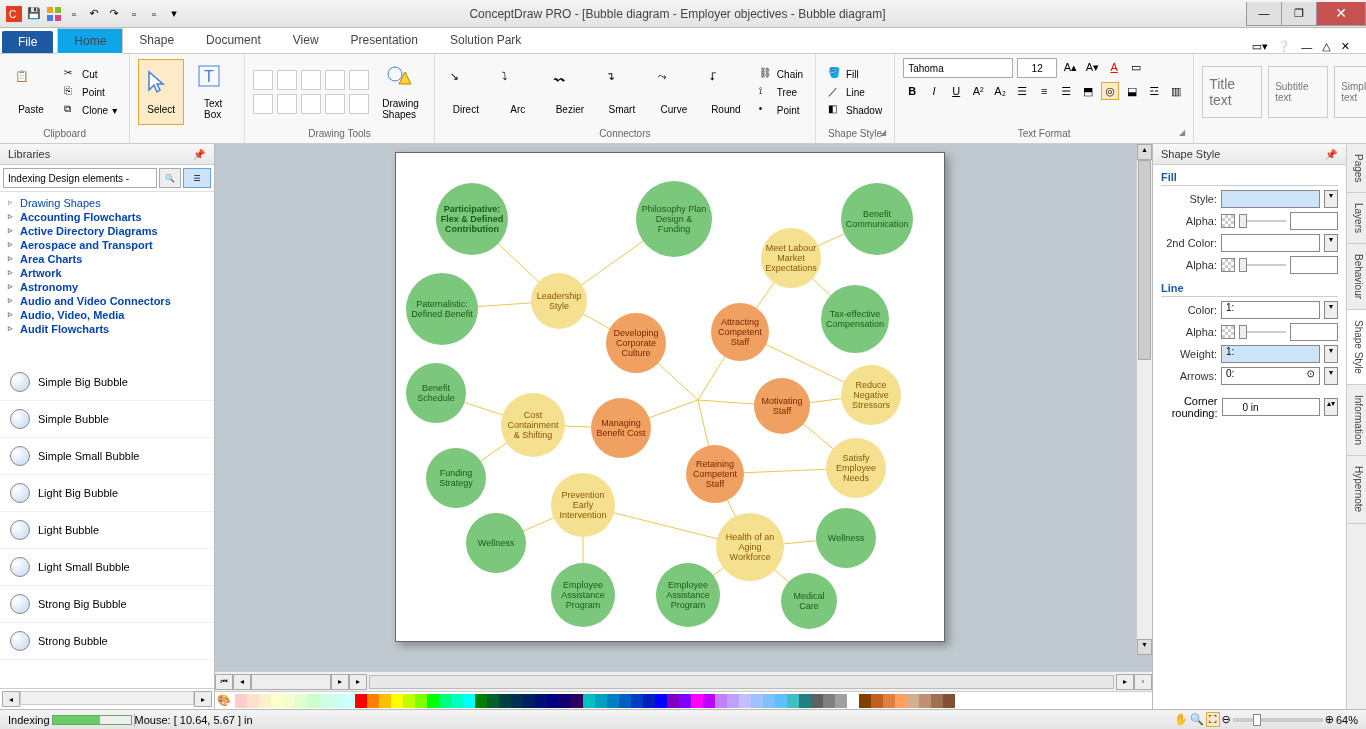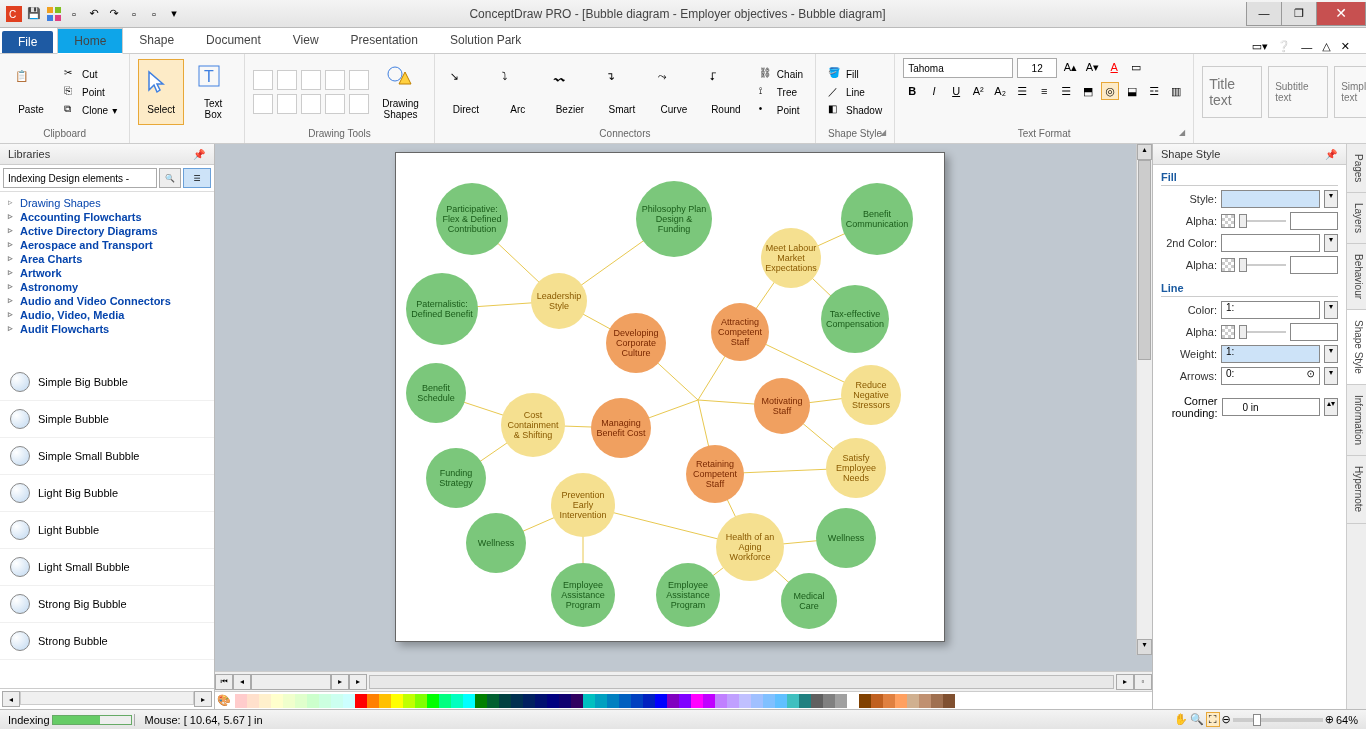--- a/index.html
+++ b/index.html
@@ -23,21 +23,21 @@
 
 
 .ribbon { height: 90px; background: #f8f8f8; border-bottom: 1px solid #ccc; display: flex; }
 .ribbon-group { border-right: 1px solid #ddd; padding: 4px 8px; display: flex; flex-direction: column; }
 .ribbon-group-content { flex: 1; display: flex; align-items: center; gap: 6px; }
 .ribbon-group-label { text-align: center; font-size: 10px; color: #666; padding-top: 2px; position: relative; }
 .ribbon-group-label .dialog-launcher { position: absolute; right: 0; top: 2px; font-size: 8px; color: #888; }
 .big-btn { display: flex; flex-direction: column; align-items: center; justify-content: center; padding: 2px 6px; height: 66px; border: 1px solid transparent; }
 .big-btn.selected { border: 1px solid #e8a838; background: #fdebc7; }
 .big-btn .icon { width: 32px; height: 32px; margin-bottom: 2px; }
-.big-btn .label { font-size: 10px; text-align: center; line-height: 11px; }
+.big-btn .label { font-size: 10px; text-align: left; line-height: 11px; }
 .small-btns { display: flex; flex-direction: column; gap: 2px; }
 .small-btn { display: flex; align-items: center; gap: 4px; padding: 1px 4px; font-size: 10px; }
 .small-btn .si { width: 14px; height: 14px; }
 .tool-grid { display: grid; grid-template-columns: repeat(5, 20px); gap: 4px; }
 .tool-cell { width: 20px; height: 20px; border: 1px solid #ccc; background: #fff; }
 .font-select { width: 110px; height: 20px; border: 1px solid #aaa; background: #fff; padding: 0 4px; font-size: 10px; }
 .font-size { width: 40px; height: 20px; border: 1px solid #aaa; background: #fff; text-align: center; font-size: 10px; }
 .btn-row { display: flex; gap: 4px; }
 .fmt-btn { width: 18px; height: 18px; display: flex; align-items: center; justify-content: center; }
 .style-sample { border: 1px solid #ccc; padding: 4px 6px; width: 60px; height: 52px; display: flex; flex-direction: column; justify-content: center; font-size: 10px; color: #777; }
@@ -440,21 +440,21 @@
             <line x1="395" y1="105" x2="344" y2="179" class="connector-line"></line>
             <line x1="475" y1="242" x2="344" y2="179" class="connector-line"></line>
             <line x1="475" y1="242" x2="386" y2="253" class="connector-line"></line>
             <line x1="460" y1="315" x2="386" y2="253" class="connector-line"></line>
             <line x1="460" y1="315" x2="319" y2="321" class="connector-line"></line>
             <line x1="354" y1="394" x2="450" y2="385" class="connector-line"></line>
             <line x1="354" y1="394" x2="292" y2="442" class="connector-line"></line>
             <line x1="354" y1="394" x2="413" y2="448" class="connector-line"></line>
             <line x1="354" y1="394" x2="319" y2="321" class="connector-line"></line>
           </svg>
-      <div class="bubble green" style="left: 40px; top: 30px; width: 72px; height: 72px;">Participative: Flex &amp; Defined Contribution</div>
+      <div class="bubble green" style="left: 40px; top: 30px; width: 72px; height: 72px; font-weight: bold;">Participative: Flex &amp; Defined Contribution</div>
           <div class="bubble green" style="left: 240px; top: 28px; width: 76px; height: 76px;">Philosophy Plan Design &amp; Funding</div>
           <div class="bubble green" style="left: 445px; top: 30px; width: 72px; height: 72px;">Benefit Communication</div>
           <div class="bubble yellow" style="left: 365px; top: 75px; width: 60px; height: 60px;">Meet Labour Market Expectations</div>
           <div class="bubble green" style="left: 10px; top: 120px; width: 72px; height: 72px;">Paternalistic: Defined Benefit</div>
           <div class="bubble yellow" style="left: 135px; top: 120px; width: 56px; height: 56px;">Leadership Style</div>
           <div class="bubble green" style="left: 425px; top: 132px; width: 68px; height: 68px;">Tax-effective Compensation</div>
           <div class="bubble orange" style="left: 210px; top: 160px; width: 60px; height: 60px;">Developing Corporate Culture</div>
           <div class="bubble orange" style="left: 315px; top: 150px; width: 58px; height: 58px;">Attracting Competent Staff</div>
           <div class="bubble green" style="left: 10px; top: 210px; width: 60px; height: 60px;">Benefit Schedule</div>
           <div class="bubble orange" style="left: 358px; top: 225px; width: 56px; height: 56px;">Motivating Staff</div>
@@ -632,21 +632,21 @@
         <div class="vtab active">Shape Style</div>
         <div class="vtab">Information</div>
         <div class="vtab">Hypernote</div>
       </div>
   </div>
 </div>
 
 <div class="statusbar">
   <span>Indexing</span>
   <div class="progress"></div>
-  <span style="border-left:1px solid #aaa;padding-left:10px">Mouse: [ 10.64, 5.67 ] in</span>
+  <span style="border-left:1px solid #aaa;">Mouse: [ 10.64, 5.67 ] in</span>
   <div class="spacer"></div>
   <span>✋</span>
   <span>🔍</span>
   <span style="border:1px solid #e8a838;background:#fdebc7;padding:0 2px">⛶</span>
   <span>⊖</span>
   <div class="zoom-slider">
       <div class="zoom-slider-thumb"></div>
     </div>
   <span>⊕</span>
   <span>64%</span>

